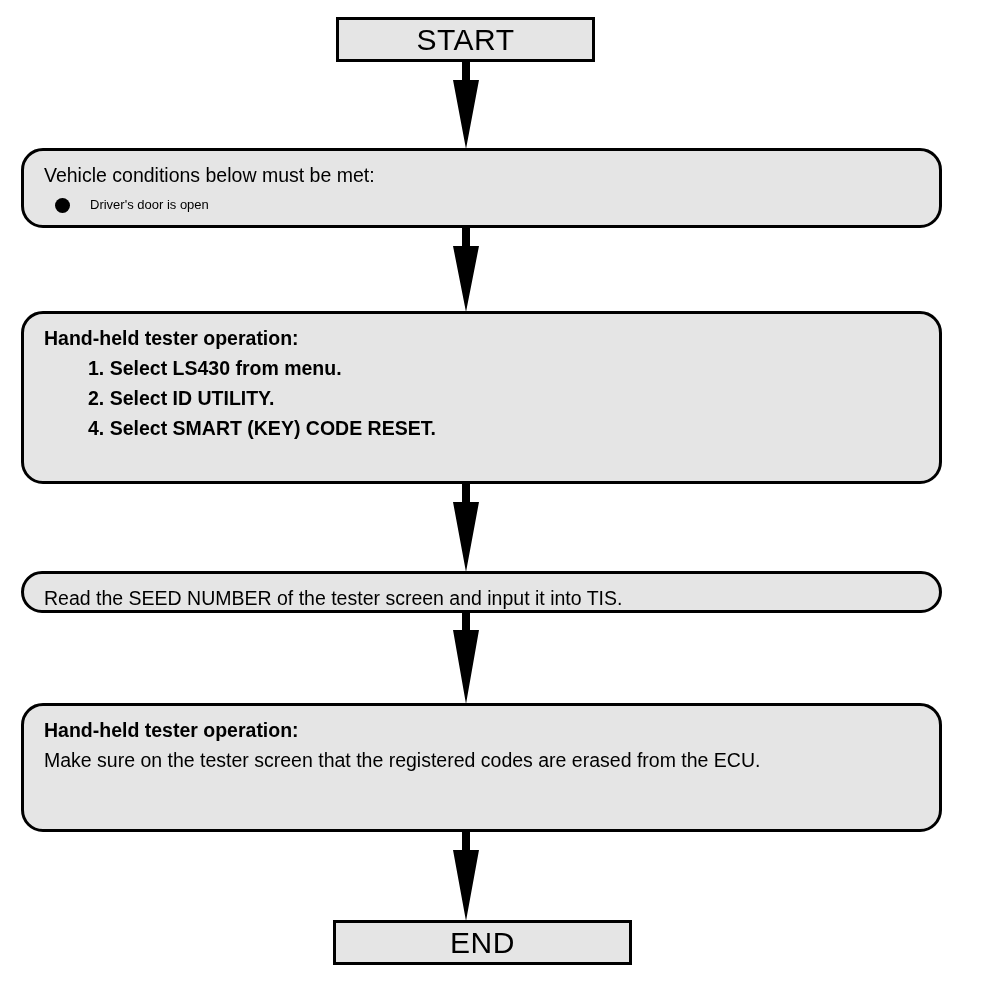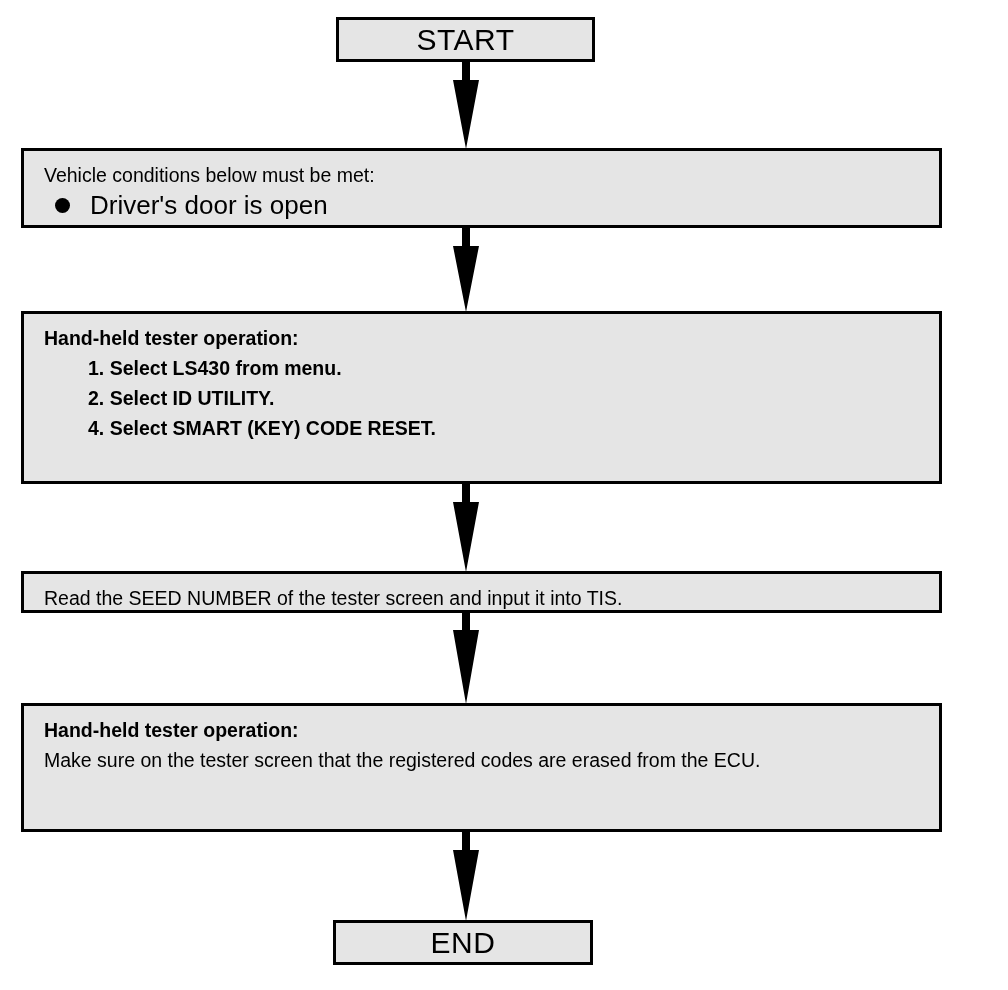--- a/index.html
+++ b/index.html
@@ -39,38 +39,39 @@
   }
   .terminator .label {
     font-size: 30px;
     line-height: 1;
     letter-spacing: 0.5px;
   }
 
   
   .process {
     padding: 9px 10px 9px 20px;
+    border-radius: 22px;
   }
   .process .line {
     font-size: 19.5px;
     line-height: 30px;
     white-space: nowrap;
   }
   .process .line.bold {
     font-weight: bold;
   }
   .process .line.indent {
     padding-left: 44px;
     font-weight: bold;
   }
 
   .bullet-row {
     display: flex;
     align-items: center;
-    font-size: 26px;
+    font-size: 13px;
     line-height: 30px;
   }
   .bullet-dot {
     display: inline-block;
     width: 15px;
     height: 15px;
     border-radius: 50%;
     background: #000000;
     margin-left: 11px;
     margin-right: 20px;
@@ -87,21 +88,21 @@
     width: 100%;
     height: 100%;
   }
 
   
   #node-start      { left: 336px; top: 17px;  width: 259px; height: 45px; }
   #node-conditions { left: 21px;  top: 148px; width: 921px; height: 80px; }
   #node-tester-ops { left: 21px;  top: 311px; width: 921px; height: 173px; }
   #node-seed       { left: 21px;  top: 571px; width: 921px; height: 42px; }
   #node-passcode   { left: 21px;  top: 703px; width: 921px; height: 129px; }
-  #node-end        { left: 333px; top: 920px; width: 260px; height: 45px; text-align: center; }
+  #node-end        { left: 333px; top: 920px; width: 299px; height: 45px; text-align: center; }
 
   #arrow-1 { left: 445px; top: 62px;  height: 87px; }
   #arrow-2 { left: 445px; top: 228px; height: 84px; }
   #arrow-3 { left: 445px; top: 484px; height: 88px; }
   #arrow-4 { left: 445px; top: 612px; height: 92px; }
   #arrow-5 { left: 445px; top: 832px; height: 89px; }
 </style>
 </head>
 <body>
 

